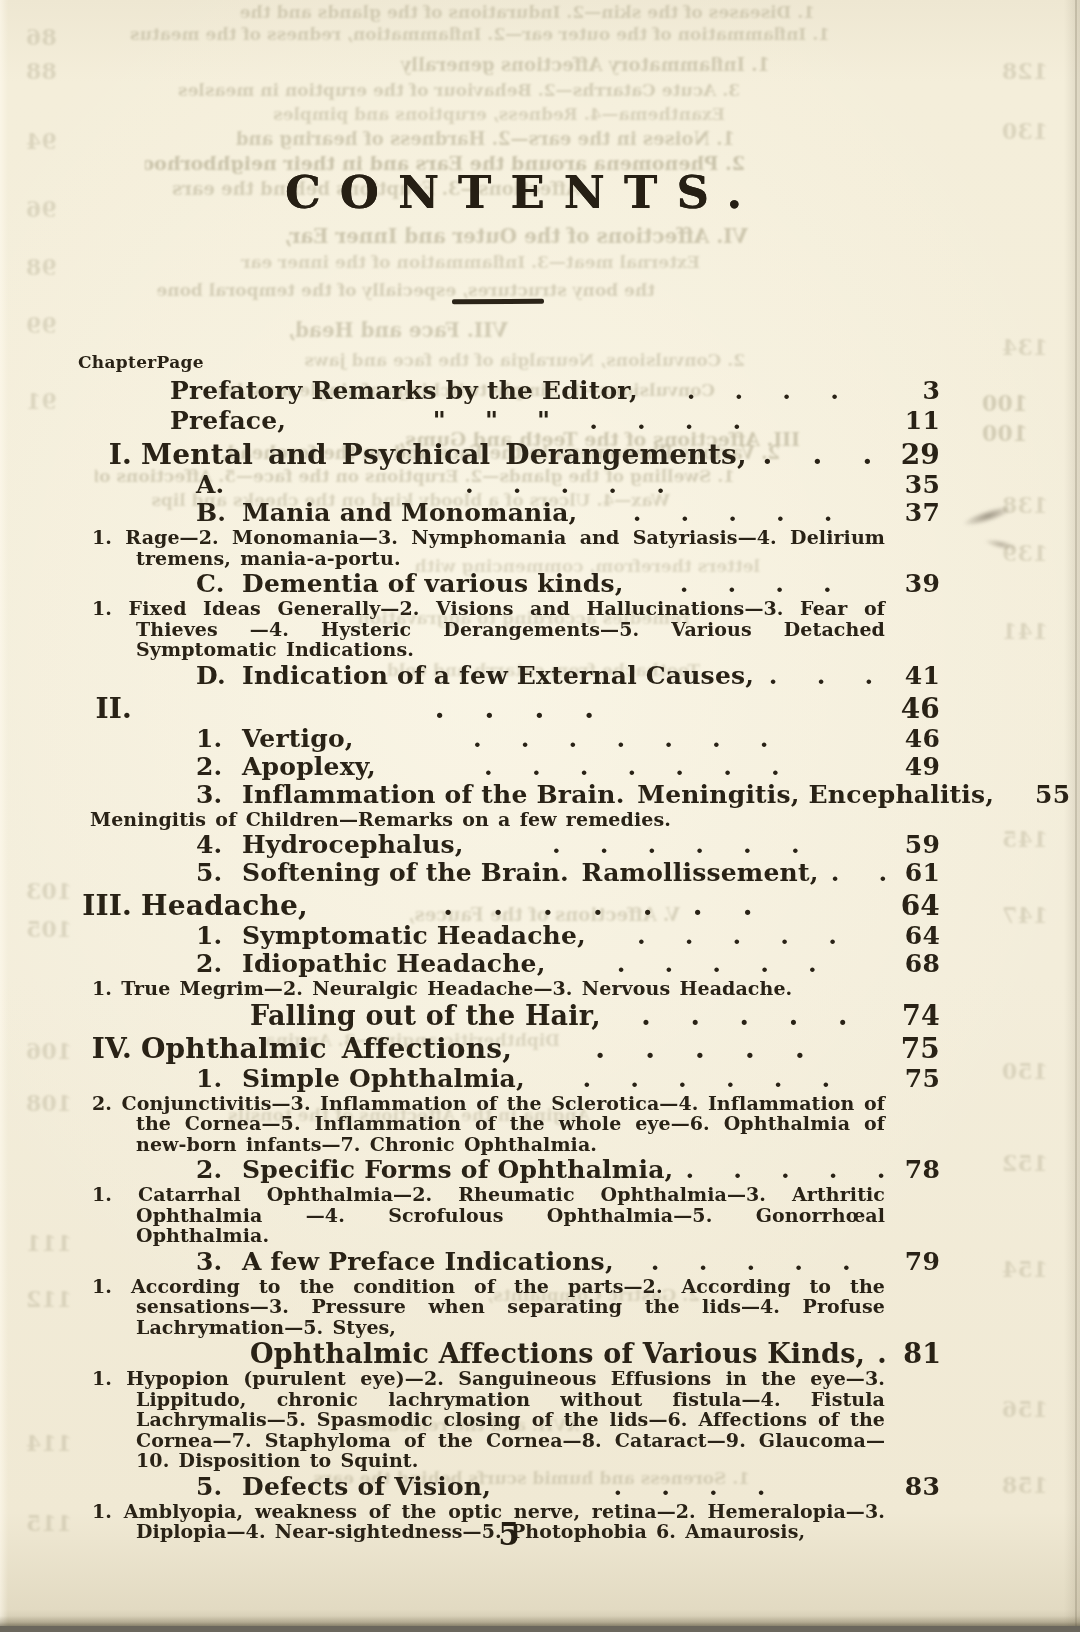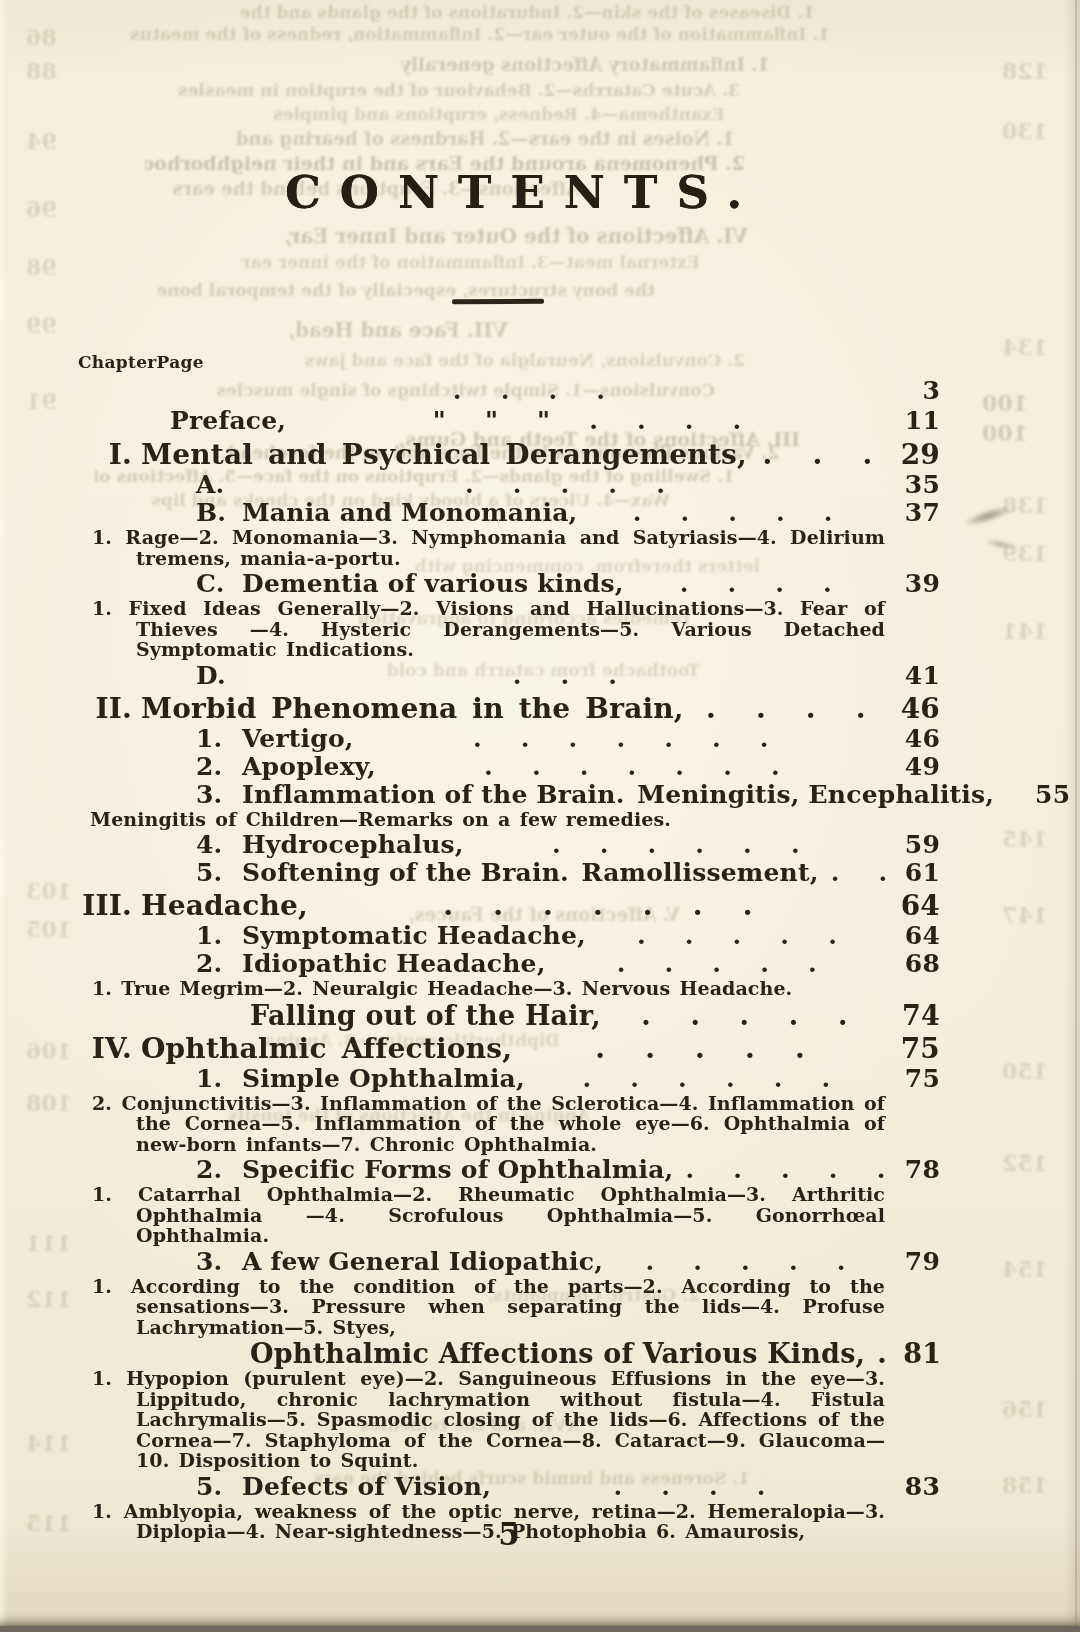--- a/index.html
+++ b/index.html
@@ -139,20 +139,21 @@
   <h1 class="title">CONTENTS.</h1>
   <div class="title-rule"></div>
 
   <div class="toc" id="toc">
     <div class="hdr-row">
       <span>Chapter</span>
       <span>Page</span>
     </div>
     <div id="toc-rows">
         <div class="row front">
+          <span class="label">Prefatory Remarks by the Editor,</span>
           <span class="dots">. . . .</span>
           <span class="pg">3</span>
         </div>
         <div class="row front">
           <span class="label">Preface,</span>
           <span class="dots">" " " . . . .</span>
           <span class="pg">11</span>
         </div>
         <div class="row chapter">
           <span class="num">I.</span>
@@ -174,26 +175,26 @@
         <p class="detail">1. Rage—2. Monomania—3. Nymphomania and Satyriasis—4. Delirium tremens, mania-a-portu.</p>
         <div class="row section">
           <span class="num">C.</span>
           <span class="label">Dementia of various kinds,</span>
           <span class="dots">. . . .</span>
           <span class="pg">39</span>
         </div>
         <p class="detail">1. Fixed Ideas Generally—2. Visions and Hallucinations—3. Fear of Thieves —4. Hysteric Derangements—5. Various Detached Symptomatic Indications.</p>
         <div class="row section">
           <span class="num">D.</span>
+          <span class="label">Indication of a few External Causes,</span>
           <span class="dots">. . .</span>
           <span class="pg">41</span>
         </div>
         <div class="row chapter">
           <span class="num">II.</span>
-          <span class="label">Morbid Phenomena in the Brain,</span>
           <span class="dots">. . . .</span>
           <span class="pg">46</span>
         </div>
         <div class="row section">
           <span class="num">1.</span>
           <span class="label">Vertigo,</span>
           <span class="dots">. . . . . . .</span>
           <span class="pg">46</span>
         </div>
         <div class="row section">
@@ -260,21 +261,21 @@
         <p class="detail">2. Conjunctivitis—3. Inflammation of the Sclerotica—4. Inflammation of the Cornea—5. Inflammation of the whole eye—6. Ophthalmia of new-born infants—7. Chronic Ophthalmia.</p>
         <div class="row section">
           <span class="num">2.</span>
           <span class="label">Specific Forms of Ophthalmia,</span>
           <span class="dots">. . . . .</span>
           <span class="pg">78</span>
         </div>
         <p class="detail">1. Catarrhal Ophthalmia—2. Rheumatic Ophthalmia—3. Arthritic Ophthalmia —4. Scrofulous Ophthalmia—5. Gonorrhœal Ophthalmia.</p>
         <div class="row section">
           <span class="num">3.</span>
-          <span class="label">A few General Idiopathic,</span>
+          <span class="label">A few Preface Indications,</span>
           <span class="dots">. . . . .</span>
           <span class="pg">79</span>
         </div>
         <p class="detail">1. According to the condition of the parts—2. According to the sensations—3. Pressure when separating the lids—4. Profuse Lachrymation—5. Styes,</p>
         <div class="row center">
           <span class="label">Ophthalmic Affections of Various Kinds,</span>
           <span class="dots">. .</span>
           <span class="pg">81</span>
         </div>
         <p class="detail">1. Hypopion (purulent eye)—2. Sanguineous Effusions in the eye—3. Lippitudo, chronic lachrymation without fistula—4. Fistula Lachrymalis—5. Spasmodic closing of the lids—6. Affections of the Cornea—7. Staphyloma of the Cornea—8. Cataract—9. Glaucoma—10. Disposition to Squint.</p>

